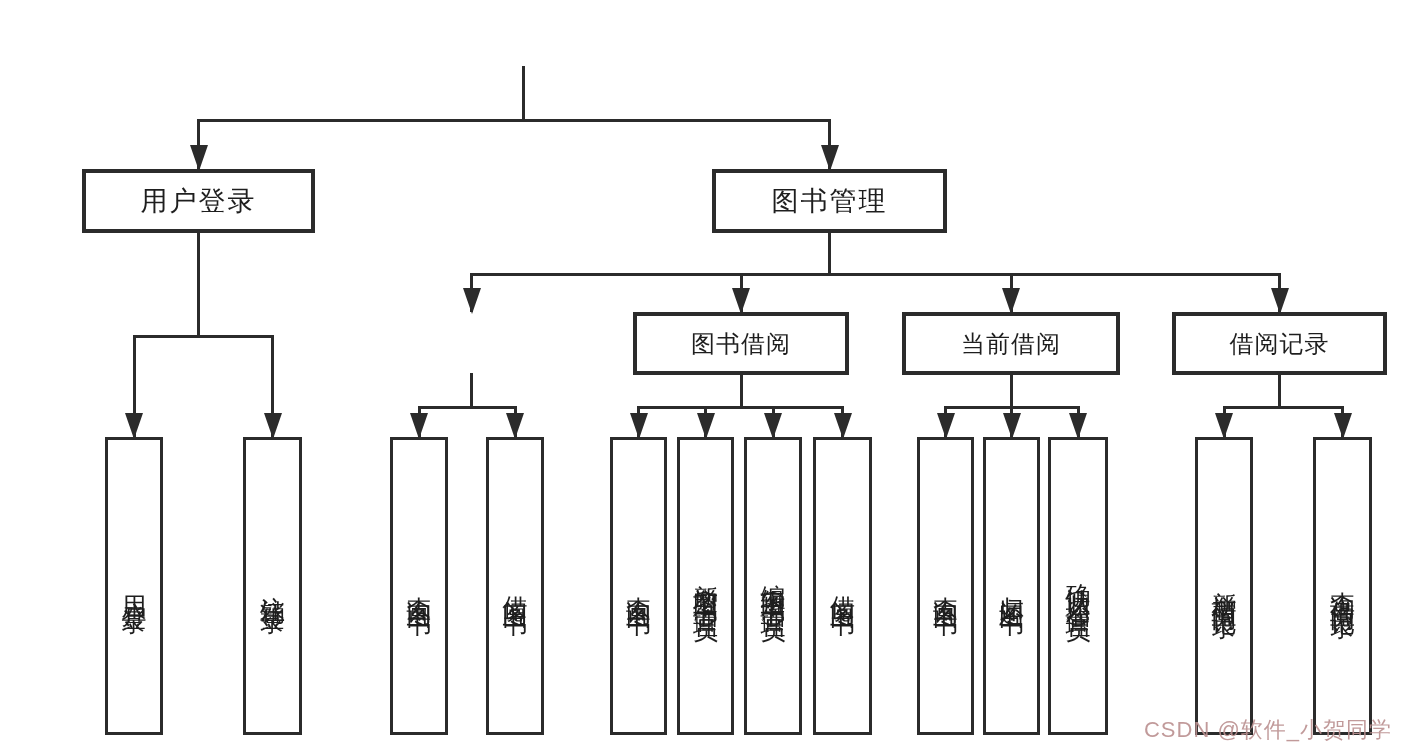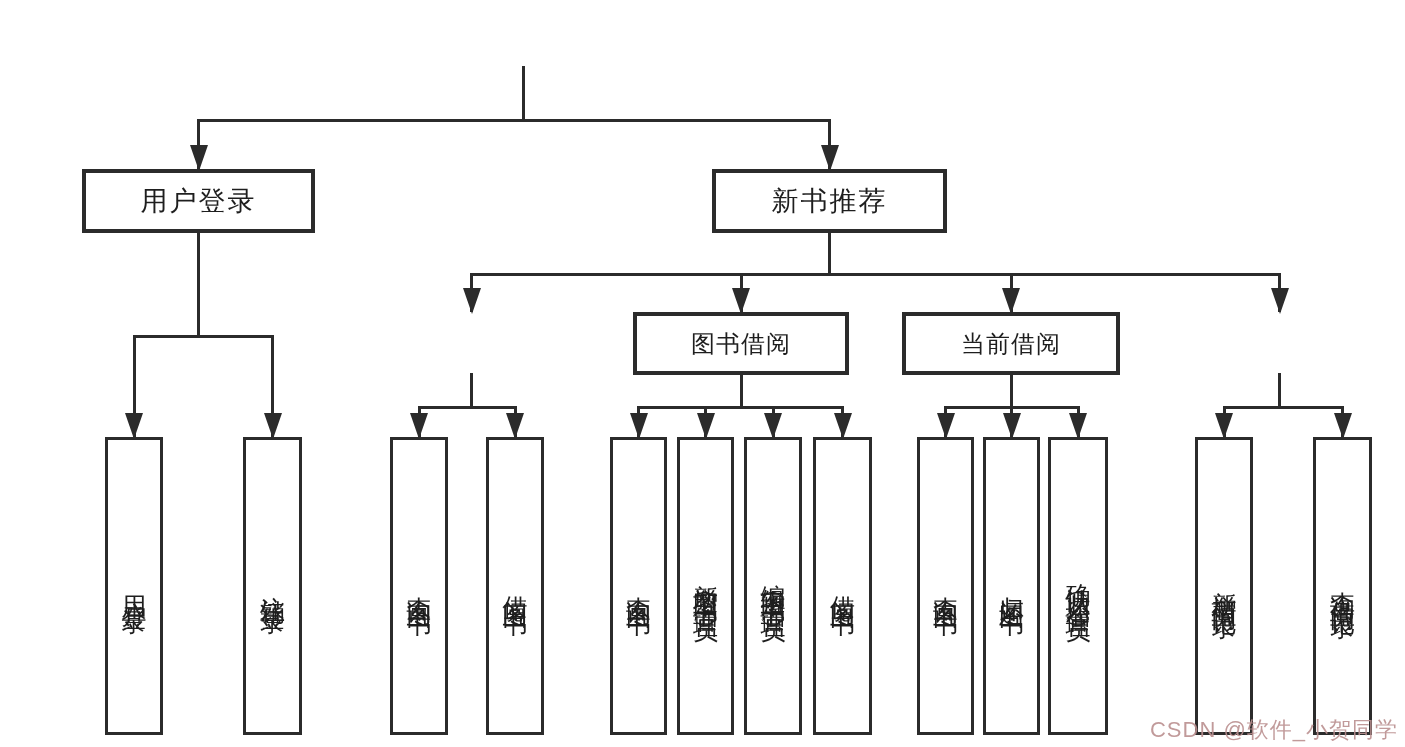--- a/index.html
+++ b/index.html
@@ -35,43 +35,46 @@
   }
   .edge-line{position:absolute;background:var(--line,#2b2b2b);z-index:1;}
   .arrowhead{
     position:absolute;width:0;height:0;z-index:1;
     border-left:9px solid transparent;
     border-right:9px solid transparent;
     border-top:26px solid var(--line,#2b2b2b);
   }
   .watermark{
     position:absolute;
-    right:7px;bottom:2px;
+    right:13px;bottom:2px;
     font-size:22px;
     letter-spacing:1px;
     z-index:5;
     opacity:.9;
   }
 </style>
 </head>
 <body>
 
 <div id="stage" style="--line: #2b2b2b; background: rgb(255, 255, 255); color: rgb(30, 30, 30);">
   <div class="watermark" style="color: rgb(187, 144, 144);">CSDN @软件_小贺同学</div>
     <div class="node lv2" style="left: 82px; top: 169px; width: 233px; height: 64px;">
       <span>用户登录</span>
     </div>
     <div class="node lv2" style="left: 712px; top: 169px; width: 235px; height: 64px;">
-      <span>新书推荐</span>
+      <span>图书管理</span>
     </div>
     <div class="node lv3" style="left: 633px; top: 312px; width: 216px; height: 63px;">
       <span>图书借阅</span>
     </div>
     <div class="node lv3" style="left: 902px; top: 312px; width: 218px; height: 63px;">
       <span>当前借阅</span>
+    </div>
+    <div class="node lv3" style="left: 1172px; top: 312px; width: 215px; height: 63px;">
+      <span>借阅记录</span>
     </div>
     <div class="node lv4 v" style="left: 105px; top: 437px; width: 58px; height: 298px;">
       <span>用户登录</span>
     </div>
     <div class="node lv4 v" style="left: 243px; top: 437px; width: 59px; height: 298px;">
       <span>注销登录</span>
     </div>
     <div class="node lv4 v" style="left: 390px; top: 437px; width: 58px; height: 298px;">
       <span>查询图书</span>
     </div>

